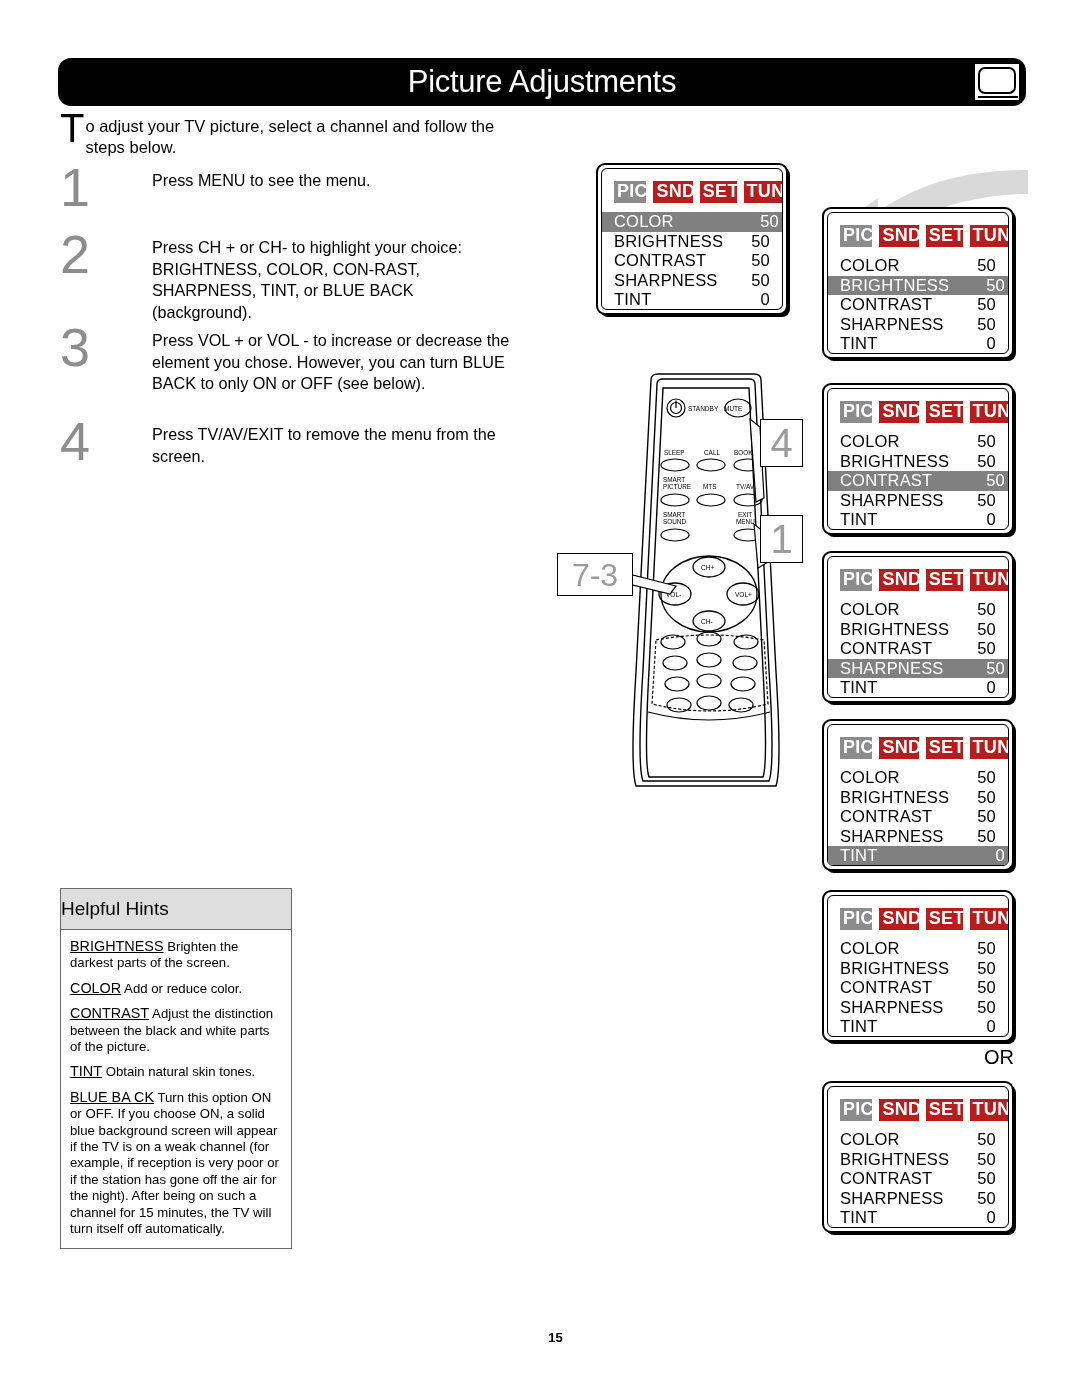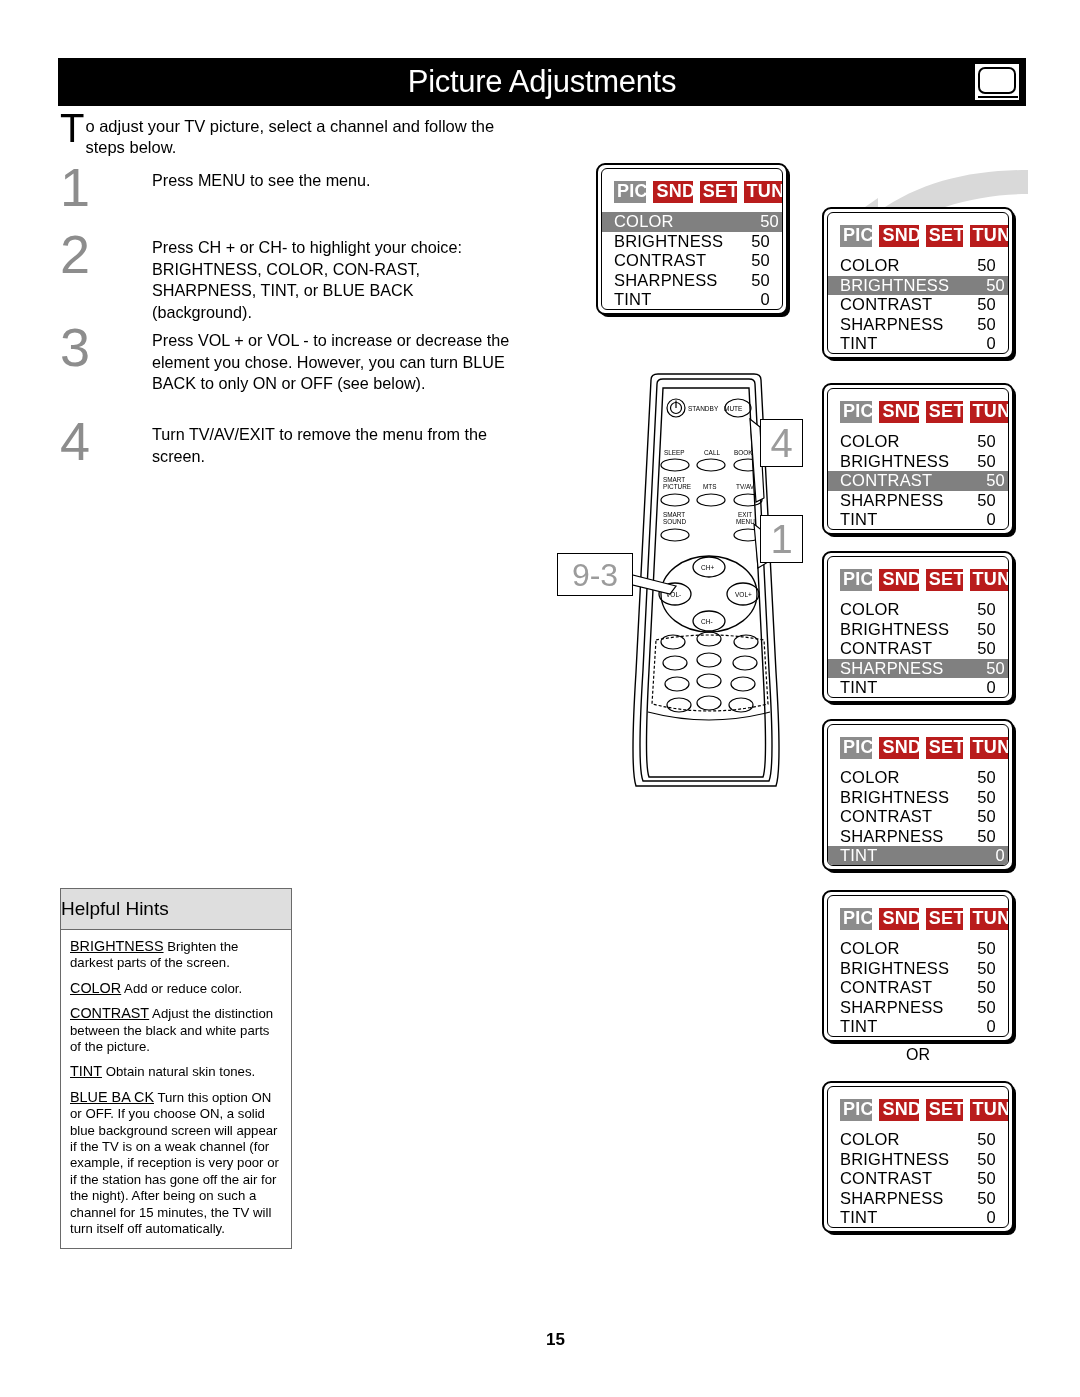--- a/index.html
+++ b/index.html
@@ -10,21 +10,21 @@
     color: #000;
     overflow: hidden;
   }
   #page { position: relative; width: 1080px; height: 1397px; }
 
   
   .header-bar {
     position: absolute; left: 58px; top: 58px;
     width: 968px; height: 48px;
     background: #000000;
-    display: flex; align-items: center; justify-content: center;
+    display: flex; align-items: center; justify-content: center; border-radius: 13px;
   }
   .header-title {
     color: #ffffff;
     font-size: 31px;
     letter-spacing: -0.3px;
     font-weight: 400;
     white-space: nowrap;
   }
   .tv-icon {
     position: absolute; right: 6px; top: 5px;
@@ -97,21 +97,21 @@
   .hint:last-child { margin-bottom: 2px; }
   .hint .term {
     text-decoration: underline;
     font-size: 14.4px;
   }
 
   
   .page-num {
     position: absolute; left: 0; right: 0; top: 1330px;
     text-align: center;
-    font-size: 17px; font-weight: bold; padding-left: 31px;
+    font-size: 13px; font-weight: bold; padding-left: 31px;
   }
 
   
   .osd {
     position: absolute;
     background: #ffffff;
     border: 2px solid #000;
     border-radius: 9px;
     box-shadow: 3px 3px 0 -1px #000;
   }
@@ -159,22 +159,22 @@
   #osd1 { left: 596px; top: 163px; width: 192px; height: 152px; }
   #osd2 { left: 822px; top: 207px; width: 192px; height: 152px; }
   #osd3 { left: 822px; top: 383px; width: 192px; height: 152px; }
   #osd4 { left: 822px; top: 551px; width: 192px; height: 152px; }
   #osd5 { left: 822px; top: 719px; width: 192px; height: 152px; }
   #osd6 { left: 822px; top: 890px; width: 192px; height: 152px; }
   #osd7 { left: 822px; top: 1081px; width: 192px; height: 152px; }
 
   .or-label {
     position: absolute; left: 822px; top: 1046px;
-    width: 192px; text-align: center;
-    font-size: 16px;
+    width: 192px; text-align: right;
+    font-size: 20px;
   }
 
   
   .swoosh { position: absolute; left: 770px; top: 168px; width: 260px; height: 130px; }
 
   
   .callout {
     position: absolute;
     border: 1px solid #000;
     background: #ffffff;
@@ -211,21 +211,21 @@
   <div class="step" id="step2">
     <div class="step-num">2</div>
     <div class="step-text">Press CH + or CH-  to highlight your choice: BRIGHTNESS, COLOR, CON-RAST, SHARPNESS, TINT, or BLUE BACK (background).</div>
   </div>
   <div class="step" id="step3">
     <div class="step-num">3</div>
     <div class="step-text">Press VOL + or VOL - to increase or decrease the element  you chose. However, you can turn BLUE BACK to only ON or OFF (see below).</div>
   </div>
   <div class="step" id="step4">
     <div class="step-num">4</div>
-    <div class="step-text">Turn TV/AV/EXIT  to remove the menu from the screen.</div>
+    <div class="step-text">Press TV/AV/EXIT  to remove the menu from the screen.</div>
   </div>
 
   <div class="swoosh">
     <svg width="260" height="130" viewBox="0 0 260 130">
       <path d="M 258 2 C 200 2 150 14 108 44 L 108 30 L 62 62 L 112 86 L 112 70 C 152 42 204 26 258 26 Z" fill="#d9d9d9"></path>
     </svg>
   </div>
 
   <div class="osd" id="osd1">
     <div class="osd-inner">
@@ -572,21 +572,21 @@
   <svg style="position:absolute; left:596px; top:372px; width:220px; height:260px; pointer-events:none;">
     <g stroke="#000" fill="#fff" stroke-width="1.2">
       <path d="M164 55 L154 47 L160 130 L168 126 Z"></path>
       <path d="M168 160 L158 152 L162 196 L172 190 Z"></path>
       <path d="M-34 196 L-38 184 L80 214 L74 222 Z"></path>
     </g>
   </svg>
 
   <div class="callout" id="callout4">4</div>
   <div class="callout" id="callout1">1</div>
-  <div class="callout" id="callout23">9-3</div>
+  <div class="callout" id="callout23">7-3</div>
 
   <div class="hints">
     <div class="hints-head">Helpful Hints</div>
     <div class="hints-body">
       <div class="hint"><span class="term">BRIGHTNESS</span><span> Brighten the darkest parts of the screen.</span></div>
       <div class="hint"><span class="term">COLOR</span><span> Add or reduce color.</span></div>
       <div class="hint"><span class="term">CONTRAST</span><span>  Adjust the distinction between the black and white parts of the picture.</span></div>
       <div class="hint"><span class="term">TINT</span><span>  Obtain natural skin tones.</span></div>
       <div class="hint"><span class="term">BLUE BA CK</span><span> Turn this option ON or OFF.  If you choose ON, a solid blue background screen will appear if the TV is on a weak channel (for example, if reception is very poor or if the station has gone off the air for the night).  After being on such a channel for 15 minutes, the TV will turn itself off automatically.</span></div>
     </div>

